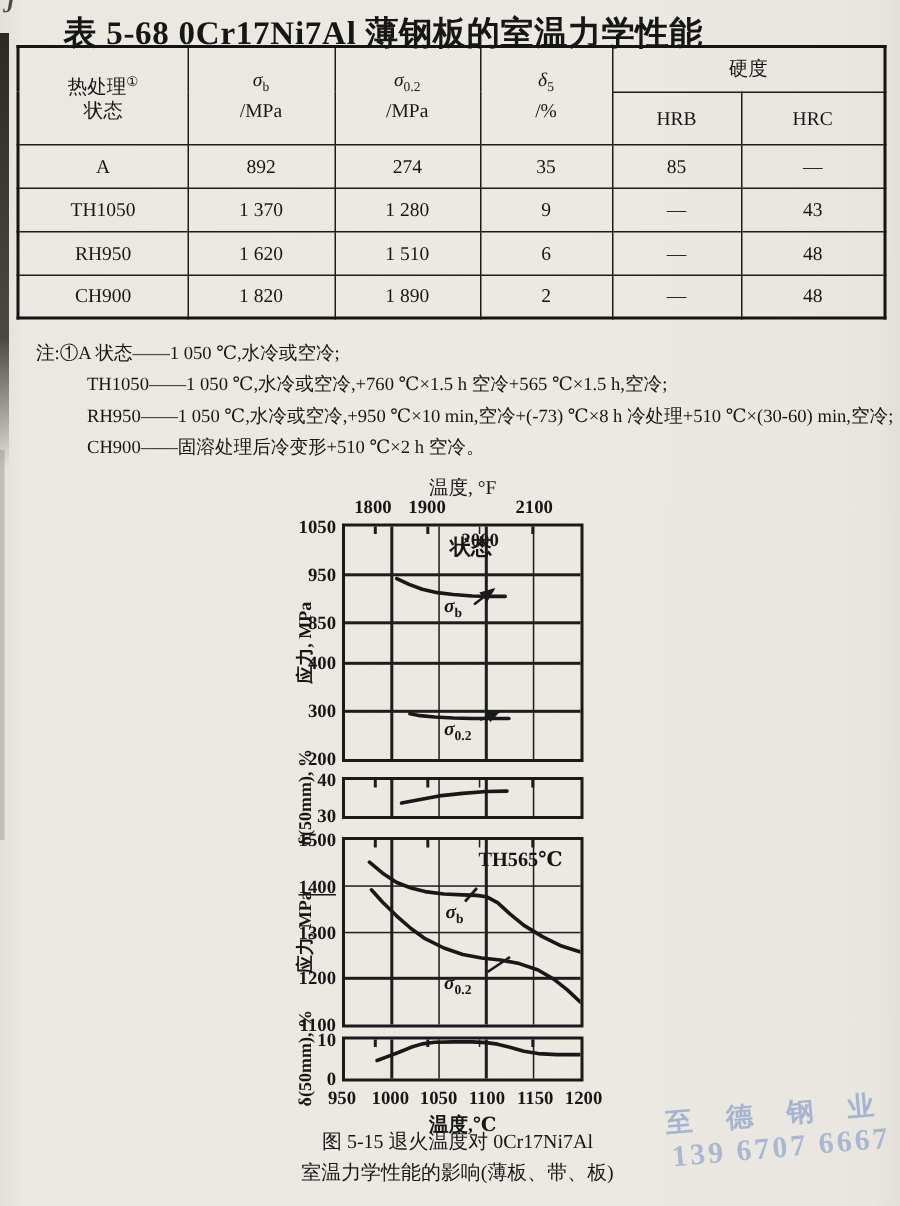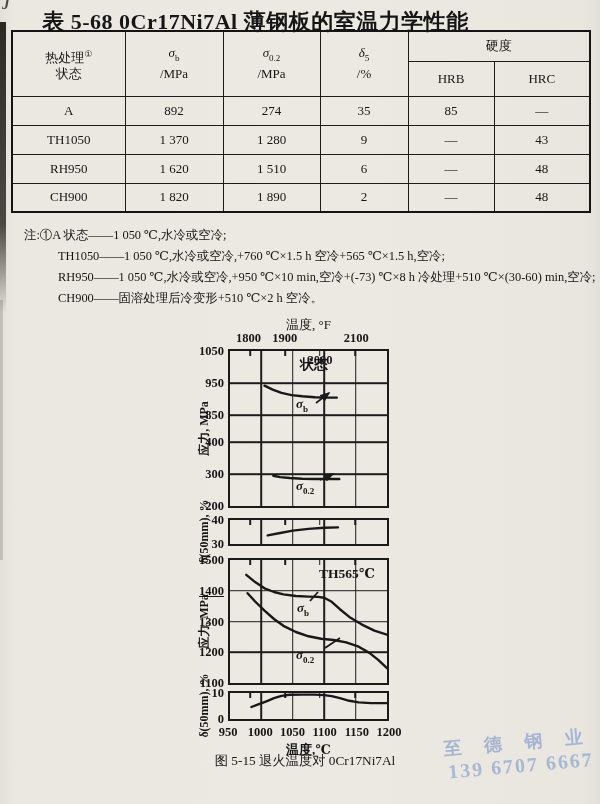--- a/index.html
+++ b/index.html
@@ -277,19 +277,20 @@
         <span style="left: 0%;">950</span>
         <span style="left: 20%;">1000</span>
         <span style="left: 40%;">1050</span>
         <span style="left: 60%;">1100</span>
         <span style="left: 80%;">1150</span>
         <span style="left: 100%;">1200</span>
       </div>
     <div class="x-title">温度,℃</div>
 
     <div class="caption cap1">图 5-15   退火温度对 0Cr17Ni7Al</div>
+    <div class="caption cap2">室温力学性能的影响(薄板、带、板)</div>
   </div>
 
   <div class="watermark">
     <div class="wm1">至 德 钢 业</div>
     <div class="wm2">139 6707 6667</div>
   </div>
 </div>
 
 </body></html>

